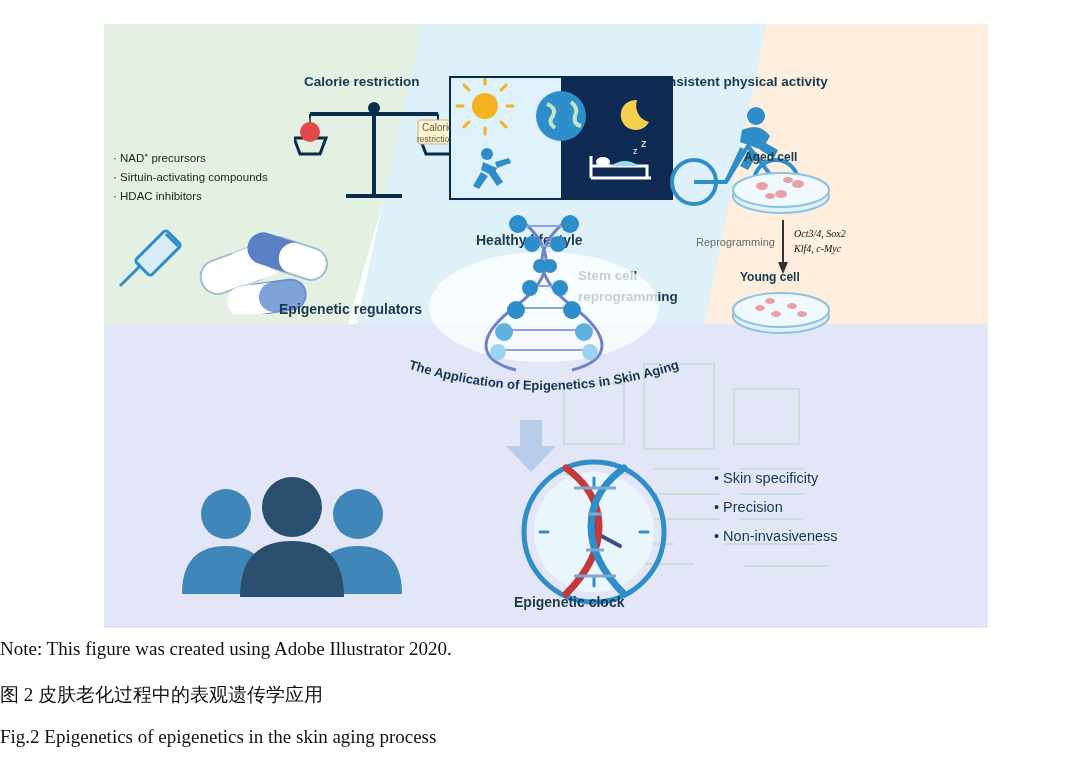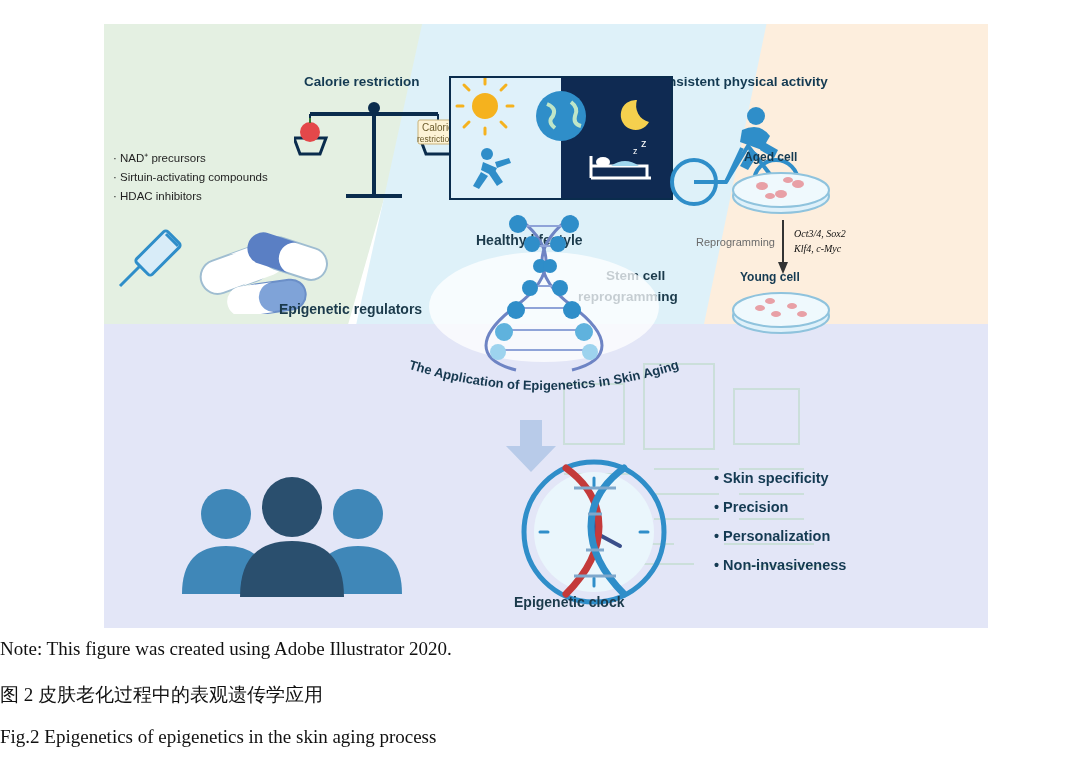--- a/index.html
+++ b/index.html
@@ -112,21 +112,21 @@
     line-height: 19px;
   }
   #bullets-left div { white-space: nowrap; }
 
   
   #bullets-right {
     position: absolute;
     left: 610px;
     top: 440px;
     font-size: 14.5px;
-    font-weight: bold;
+    font-weight: normal;
     color: #143a52;
     line-height: 29px;
   }
   #bullets-right div { white-space: nowrap; }
 
   
   .pic-frame {
     position: absolute;
     left: 345px;
     top: 52px;
@@ -372,21 +372,21 @@
       <ellipse cx="55" cy="24" rx="48" ry="17" fill="#eff9fd" stroke="#8fc3dd" stroke-width="2"></ellipse>
       <g fill="#e8a0a6">
         <ellipse cx="34" cy="22" rx="5" ry="3"></ellipse>
         <ellipse cx="50" cy="28" rx="5" ry="3"></ellipse>
         <ellipse cx="66" cy="20" rx="5" ry="3"></ellipse>
         <ellipse cx="76" cy="28" rx="5" ry="3"></ellipse>
         <ellipse cx="44" cy="15" rx="5" ry="3"></ellipse>
       </g>
     </svg>
 
-    <div class="lbl" style="left:474px; top:244px; font-size:13.5px;margin-left:28px;">Stem cell</div>
+    <div class="lbl" style="left:474px; top:244px; font-size:13.5px;">Stem cell</div>
     <div class="lbl" style="left:474px; top:265px; font-size:13.5px;">reprogramming</div>
 
     <div class="dna-ellipse"></div>
     <svg style="position:absolute; left:360px; top:188px;" width="160" height="160">
       <g stroke="#6e84c4" stroke-width="3" fill="none">
         <path d="M52 4 C92 34, 92 64, 52 94 C12 124, 12 148, 52 158"></path>
         <path d="M108 4 C68 34, 68 64, 108 94 C148 124, 148 148, 108 158"></path>
       </g>
       <g stroke="#8fa3d8" stroke-width="2">
         <line x1="56" y1="14" x2="104" y2="14"></line>
@@ -465,21 +465,20 @@
         <line x1="70" y1="34" x2="112" y2="34"></line>
         <line x1="84" y1="60" x2="98" y2="60"></line>
         <line x1="82" y1="96" x2="100" y2="96"></line>
         <line x1="70" y1="122" x2="112" y2="122"></line>
       </g>
     </svg>
 
     <div id="bullets-right">
       <div>• Skin specificity</div>
       <div>• Precision</div>
-      <div>• Personalization</div>
       <div>• Non-invasiveness</div>
     </div>
 
     <div class="lbl" style="left:370px; top:570px; font-size:14px;padding-left:40px;">Epigenetic clock</div>
 
   </div>
 
   <div class="caption-note" id="note-line">Note: This figure was created using Adobe Illustrator 2020.</div>
   <div class="caption-note" id="cn-line">图 2  皮肤老化过程中的表观遗传学应用</div>
   <div class="caption-note" id="en-line">Fig.2 Epigenetics of epigenetics in the skin aging process</div>

